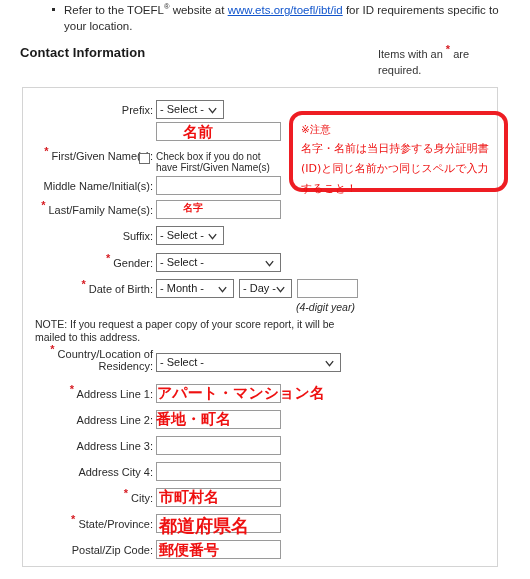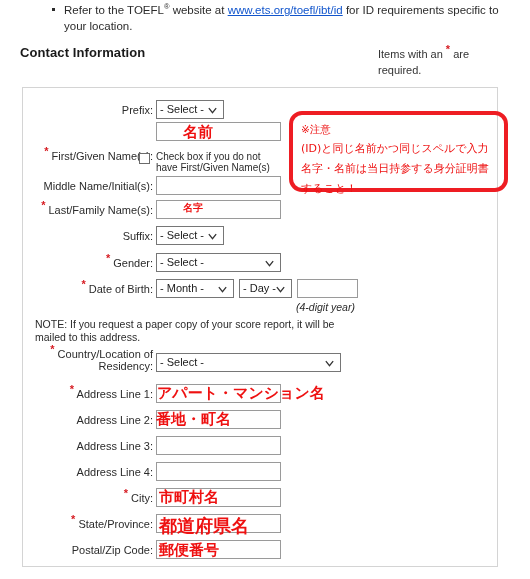--- a/index.html
+++ b/index.html
@@ -305,21 +305,21 @@
   <div class="txt-input" style="left:133px; top:296px; width:125px;"></div>
   <div class="jp-val" style="left:134px; top:296px; font-size:15px;">アパート・マンション名</div>
 
   <div class="flabel" style="left:0px; top:326px; width:130px;">Address Line 2:</div>
   <div class="txt-input" style="left:133px; top:322px; width:125px;"></div>
   <div class="jp-val" style="left:133px; top:322px; font-size:15px;">番地・町名</div>
 
   <div class="flabel" style="left:0px; top:352px; width:130px;">Address Line 3:</div>
   <div class="txt-input" style="left:133px; top:348px; width:125px;"></div>
 
-  <div class="flabel" style="left:0px; top:378px; width:130px;">Address Line 4:</div>
+  <div class="flabel" style="left:0px; top:378px; width:130px;">Address City 4:</div>
   <div class="txt-input" style="left:133px; top:374px; width:125px;"></div>
 
   <div class="flabel" style="left:0px; top:404px; width:130px;">
     <span class="ast">*</span>
     <span>City:</span>
   </div>
   <div class="txt-input" style="left:133px; top:400px; width:125px;"></div>
   <div class="jp-val" style="left:136px; top:400px; font-size:15px;">市町村名</div>
 
   <div class="flabel" style="left:0px; top:430px; width:130px;">
@@ -331,17 +331,17 @@
 
   <div class="flabel" style="left:0px; top:456px; width:130px;">Postal/Zip Code:</div>
   <div class="txt-input" style="left:133px; top:452px; width:125px;"></div>
   <div class="jp-val" style="left:136px; top:453px; font-size:15px;">郵便番号</div>
 
 </div>
 
 <div class="callout">
   <div class="callout-inner">
     <div class="callout-title">※注意</div>
+    <div class="callout-body">名字・名前は当日持参する身分証明書</div>
     <div class="callout-body">(ID)と同じ名前かつ同じスペルで入力</div>
-    <div class="callout-body">名字・名前は当日持参する身分証明書</div>
     <div class="callout-body">すること！</div>
   </div>
 </div>
 
 </body></html>

